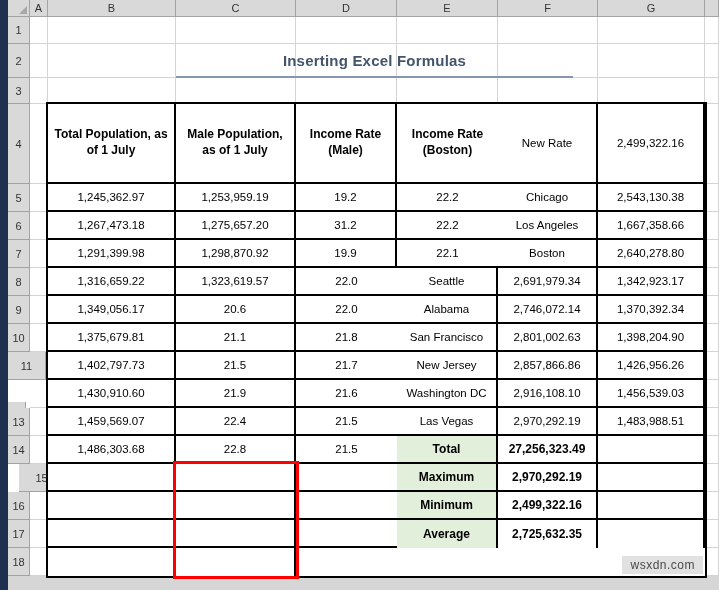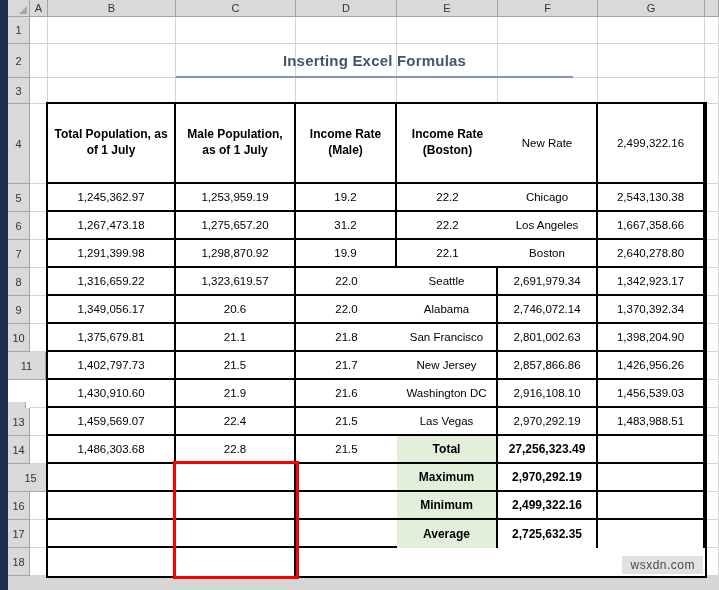--- a/index.html
+++ b/index.html
@@ -212,21 +212,21 @@
       <div class="hdr" style="left: 0px; top: 184px; width: 22px; height: 28px;">5</div>
       <div class="hdr" style="left: 0px; top: 212px; width: 22px; height: 28px;">6</div>
       <div class="hdr" style="left: 0px; top: 240px; width: 22px; height: 28px;">7</div>
       <div class="hdr" style="left: 0px; top: 268px; width: 22px; height: 28px;">8</div>
       <div class="hdr" style="left: 0px; top: 296px; width: 22px; height: 28px;">9</div>
       <div class="hdr" style="left: 0px; top: 324px; width: 22px; height: 28px;">10</div>
       <div class="hdr" style="left: 0px; top: 352px; width: 38px; height: 28px;">11</div>
       <div class="hdr" style="left: 0px; top: 402px; width: 18px; height: 28px;">12</div>
       <div class="hdr" style="left: 0px; top: 408px; width: 22px; height: 28px;">13</div>
       <div class="hdr" style="left: 0px; top: 436px; width: 22px; height: 28px;">14</div>
-      <div class="hdr" style="left: 0px; top: 464px; width: 46px; height: 28px;">15</div>
+      <div class="hdr" style="left: 11px; top: 464px; width: 46px; height: 28px;">15</div>
       <div class="hdr" style="left: 0px; top: 492px; width: 22px; height: 28px;">16</div>
       <div class="hdr" style="left: 0px; top: 520px; width: 22px; height: 28px; text-align: right;">17</div>
       <div class="hdr" style="left: 0px; top: 548px; width: 22px; height: 28px;">18</div>
       <div class="gcell" style="left: 22px; top: 17px; width: 18px; height: 27px;"></div>
       <div class="gcell" style="left: 40px; top: 17px; width: 128px; height: 27px;"></div>
       <div class="gcell" style="left: 168px; top: 17px; width: 120px; height: 27px;"></div>
       <div class="gcell" style="left: 288px; top: 17px; width: 101px; height: 27px;"></div>
       <div class="gcell" style="left: 389px; top: 17px; width: 101px; height: 27px;"></div>
       <div class="gcell" style="left: 490px; top: 17px; width: 100px; height: 27px;"></div>
       <div class="gcell" style="left: 590px; top: 17px; width: 107px; height: 27px;"></div>

